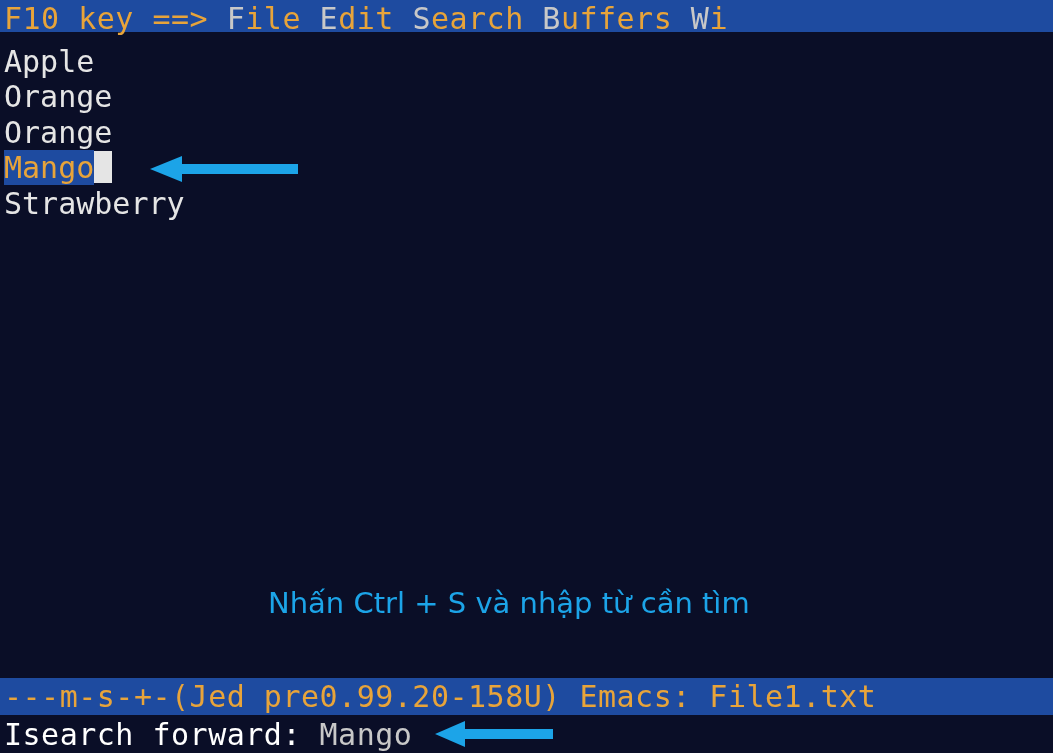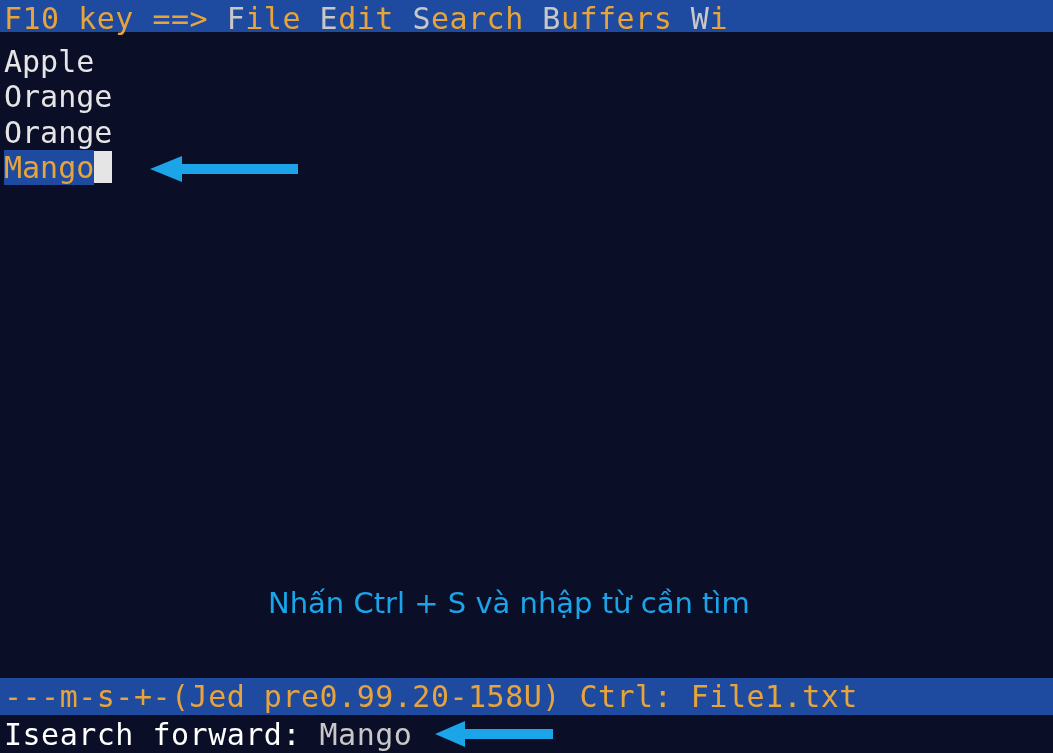--- a/index.html
+++ b/index.html
@@ -94,35 +94,36 @@
 
 <div class="menubar">
   <span class="prefix">F10 key ==&gt;  </span><span class="menu-item"><span class="hotkey">F</span><span>ile</span></span><span>    </span><span class="menu-item"><span class="hotkey">E</span><span>dit</span></span><span>    </span><span class="menu-item"><span class="hotkey">S</span><span>earch</span></span><span>    </span><span class="menu-item"><span class="hotkey">B</span><span>uffers</span></span><span>    </span><span class="menu-item"><span class="hotkey">W</span><span>i</span></span>
 </div>
 
 <div class="editor-area">
   <div class="text-line">Apple</div>
   <div class="text-line">Orange</div>
   <div class="text-line">Orange</div>
   <div class="text-line"><span class="highlight-line"><span class="highlight-text">Mango</span><span class="cursor-block"></span></span></div>
+  <div class="text-line">Strawberry</div>
 
   <div class="arrow" style="left:150px; top:122px;">
     <svg width="150" height="30" viewBox="0 0 150 30">
       <line x1="30" y1="15" x2="148" y2="15" stroke="#1ca4e8" stroke-width="10"></line>
       <polygon points="0,15 32,2 32,28" fill="#1ca4e8"></polygon>
     </svg>
   </div>
 </div>
 
 <div class="instruction" style="left:268px; top:550px;margin-top:33px;">
   <div>Nhấn Ctrl + S và nhập từ cần tìm</div>
 </div>
 
 <div class="statusbar" style="top:678px;">
-  <span>---m-s-+-(Jed pre0.99.20-158U) Ctrl: File1.txt</span>
+  <span>---m-s-+-(Jed pre0.99.20-158U) Emacs: File1.txt</span>
 </div>
 
 <div class="minibuffer">
   <span class="mini-prompt">Isearch forward: </span><span class="mini-query">Mango</span>
   <span class="arrow" style="position:relative; left:4px; top:3px; display:inline-block;">
     <svg width="120" height="28" viewBox="0 0 120 28">
       <line x1="28" y1="14" x2="118" y2="14" stroke="#1ca4e8" stroke-width="10"></line>
       <polygon points="0,14 30,1 30,27" fill="#1ca4e8"></polygon>
     </svg>
   </span>

